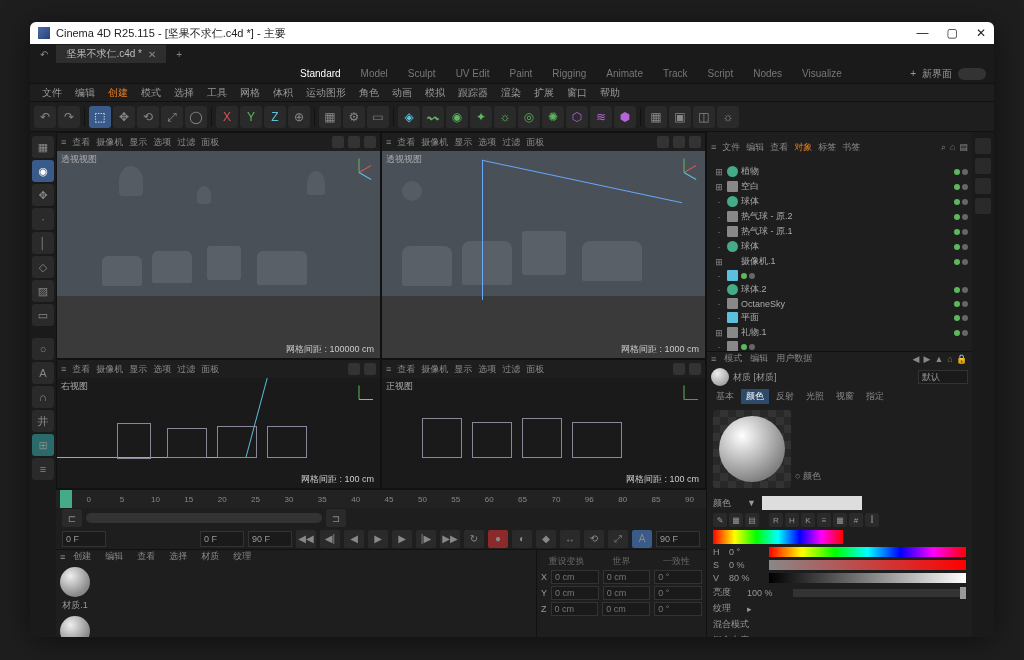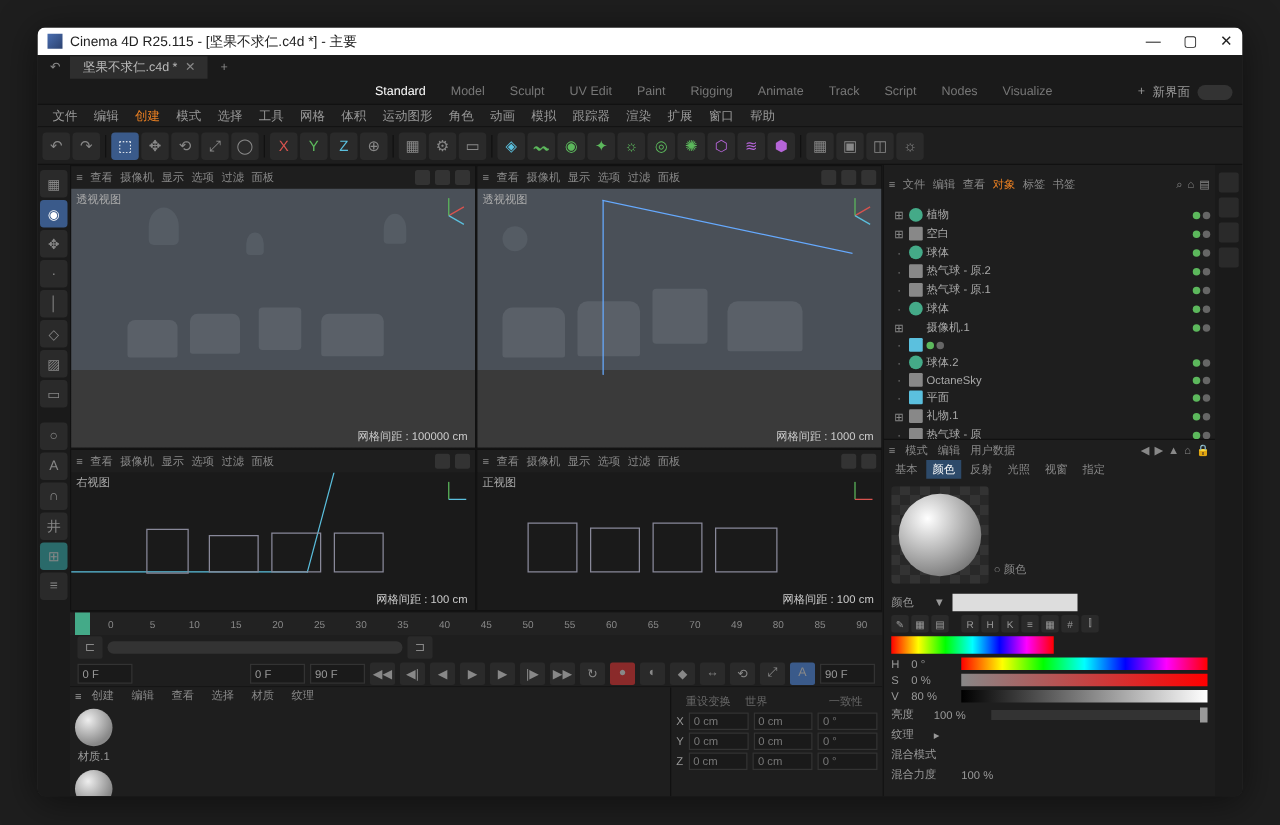--- a/index.html
+++ b/index.html
@@ -391,21 +391,21 @@
           <span class="tl-tick">25</span>
           <span class="tl-tick">30</span>
           <span class="tl-tick">35</span>
           <span class="tl-tick">40</span>
           <span class="tl-tick">45</span>
           <span class="tl-tick">50</span>
           <span class="tl-tick">55</span>
           <span class="tl-tick">60</span>
           <span class="tl-tick">65</span>
           <span class="tl-tick">70</span>
-          <span class="tl-tick">49</span>
+          <span class="tl-tick">96</span>
           <span class="tl-tick">80</span>
           <span class="tl-tick">85</span>
           <span class="tl-tick">90</span>
         </div>
         <div class="timeline-controls">
           <div class="tl-btn">⊏</div>
           <div style="flex:0.4;height:10px;background:#333;border-radius:5px"></div>
           <div class="tl-btn">⊐</div>
         </div>
         <div class="timeline-controls">
@@ -453,21 +453,21 @@
                 <div class="mat-ball"></div>
 
               </div>
             </div>
           </div>
 
         </div>
         <div class="coord-panel">
           <div class="coord-row" style="color:#666">
             <span style="flex:1;text-align:center">重设变换</span>
-            <span style="flex:1;text-align:left">世界</span>
+            <span style="flex:1;text-align:center">世界</span>
             <span style="flex:1;text-align:center">一致性</span>
           </div>
           <div class="coord-row">
               <span>X</span>
               <div class="coord-field">0 cm</div>
               <div class="coord-field">0 cm</div>
               <div class="coord-field">0 °</div>
             </div>
           <div class="coord-row">
               <span>Y</span>
@@ -619,21 +619,20 @@
               <span class="tree-label">礼物.1</span>
               <span class="tree-dots">
                 <span class="tree-dot dot-g"></span>
                 <span class="tree-dot dot-gray"></span>
               </span>
             </div>
             <div class="tree-row">
               <span class="tree-indent" style="width:0px"></span>
               <span class="tree-exp">·</span>
               <span class="tree-icon null"></span>
-              <span class="tree-label">热气球 - 原</span>
               <span class="tree-dots">
                 <span class="tree-dot dot-g"></span>
                 <span class="tree-dot dot-gray"></span>
               </span>
             </div>
           </div>
       </div>
 
       <div class="attr-panel">
         <div class="attr-header">
@@ -642,20 +641,25 @@
           <span>编辑</span>
           <span>用户数据</span>
           <div class="attr-header-right">
             <span>◀</span>
             <span>▶</span>
             <span>▲</span>
             <span>⌂</span>
             <span>🔒</span>
           </div>
         </div>
+        <div class="attr-title-row">
+          <div class="attr-main-ball"></div>
+          <span>材质 [材质]</span>
+          <div class="attr-dropdown">默认</div>
+        </div>
         <div class="attr-subtabs">
           <span class="attr-subtab">基本</span>
           <span class="attr-subtab active">颜色</span>
           <span class="attr-subtab">反射</span>
           <span class="attr-subtab">光照</span>
           <span class="attr-subtab">视窗</span>
           <span class="attr-subtab">指定</span>
         </div>
         <div class="preview-area">
           <div class="preview-ball"></div>

